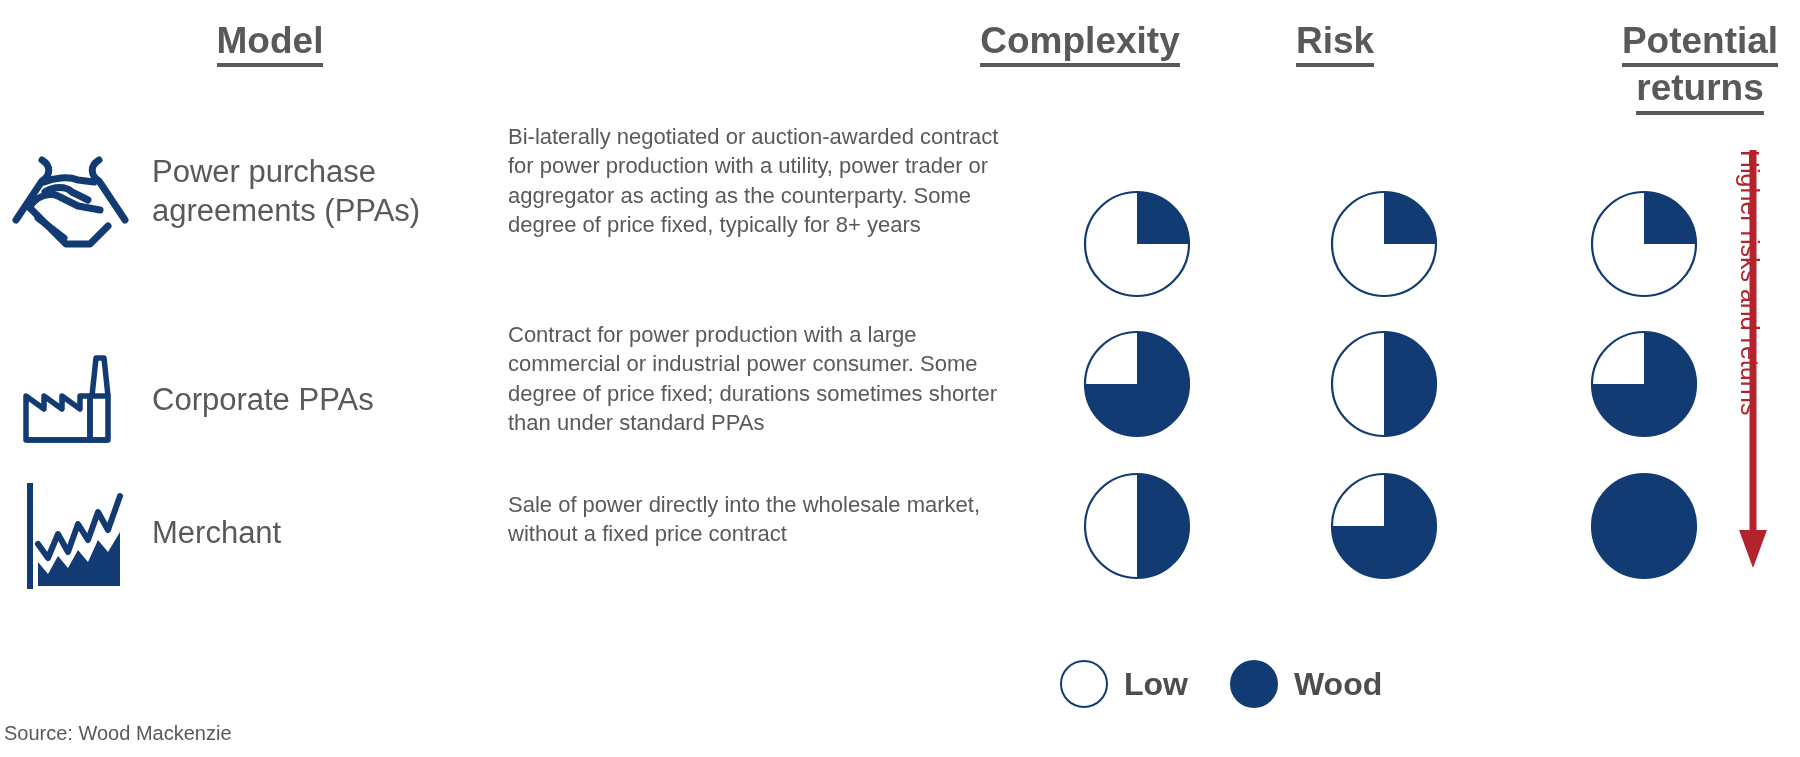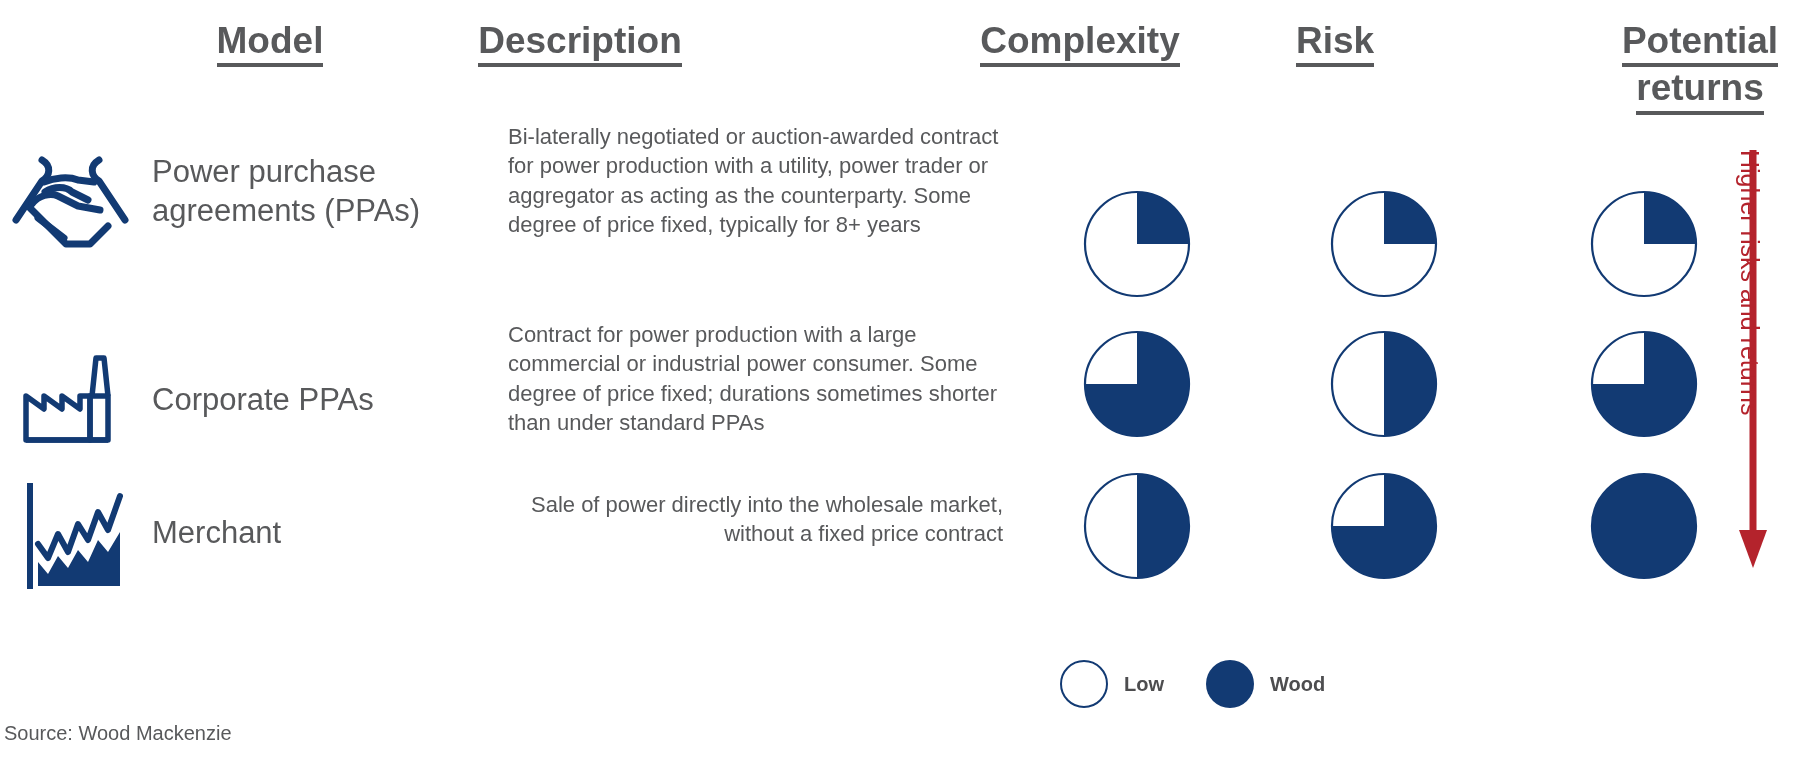--- a/index.html
+++ b/index.html
@@ -63,21 +63,21 @@
   .legend{
     position:absolute;
     left:1060px;top:660px;
     display:flex;align-items:center;
     gap:16px;
   }
   .legend .swatch{width:48px;height:48px;border-radius:50%;}
   .sw-low{background:#ffffff;border:2.5px solid #123a73;box-sizing:border-box;}
   .sw-high{background:#123a73;}
   .legend .ltxt{
-    font-size:20px;font-weight:bold;color:#4d4d4f;
+    font-size:32px;font-weight:bold;color:#4d4d4f;
     margin-right:26px;
   }
 
   
   #arrow-wrap{position:absolute;left:1735px;top:150px;width:60px;height:420px;}
   #arrow-wrap svg{display:block;}
   #arrow-label{
     position:absolute;
     left:1762px;
     top:150px;
@@ -97,23 +97,20 @@
   }
 </style>
 </head>
 <body>
 
 <div class="sheet">
 
   <div class="hdr" id="hdr-model">
     <span class="u">Model</span>
   </div>
-  <div class="hdr" id="hdr-desc">
-    <span class="u">Description</span>
-  </div>
   <div class="hdr" id="hdr-cplx">
     <span class="u">Complexity</span>
   </div>
   <div class="hdr" id="hdr-risk">
     <span class="u">Risk</span>
   </div>
   <div class="hdr two" id="hdr-ret">
     <span class="u">Potential</span><br>
     <span class="u">returns</span>
   </div>
@@ -147,21 +144,21 @@
 
   <div class="model-icon" style="left:24px;top:482px;width:110px;height:110px;">
     <svg viewBox="0 0 110 110" width="110" height="110">
       <path d="M6 4 L6 104" stroke="#123a73" stroke-width="6" fill="none" stroke-linecap="square"></path>
       <path d="M14 104 L14 80 L24 92 L34 74 L44 86 L54 68 L64 80 L74 58 L84 70 L96 50 L96 104 Z" fill="#123a73"></path>
       <path d="M14 62 L24 76 L34 52 L44 70 L54 42 L64 58 L74 30 L84 48 L96 14" stroke="#123a73" stroke-width="6" fill="none" stroke-linejoin="round" stroke-linecap="round"></path>
     </svg>
   </div>
   <div class="model-label" style="left:152px;top:513px;width:300px;">Merchant</div>
 
-  <div class="desc" style="top:490px;text-align:right;">Sale of power directly into the wholesale market, without a fixed price contract</div>
+  <div class="desc" style="top:490px;">Sale of power directly into the wholesale market, without a fixed price contract</div>
 
   <div class="pie" style="left:1083px;top:190px;">
       <svg viewBox="0 0 108 108">
         <circle cx="54" cy="54" r="52" fill="#ffffff" stroke="#123a73" stroke-width="2.2"></circle>
         <path d="M 54 54 L 54 2 A 52 52 0 0 1 106 54 Z" fill="#123a73"></path>
       </svg>
     </div>
   <div class="pie" style="left:1083px;top:330px;">
       <svg viewBox="0 0 108 108">
         <circle cx="54" cy="54" r="52" fill="#ffffff" stroke="#123a73" stroke-width="2.2"></circle>

